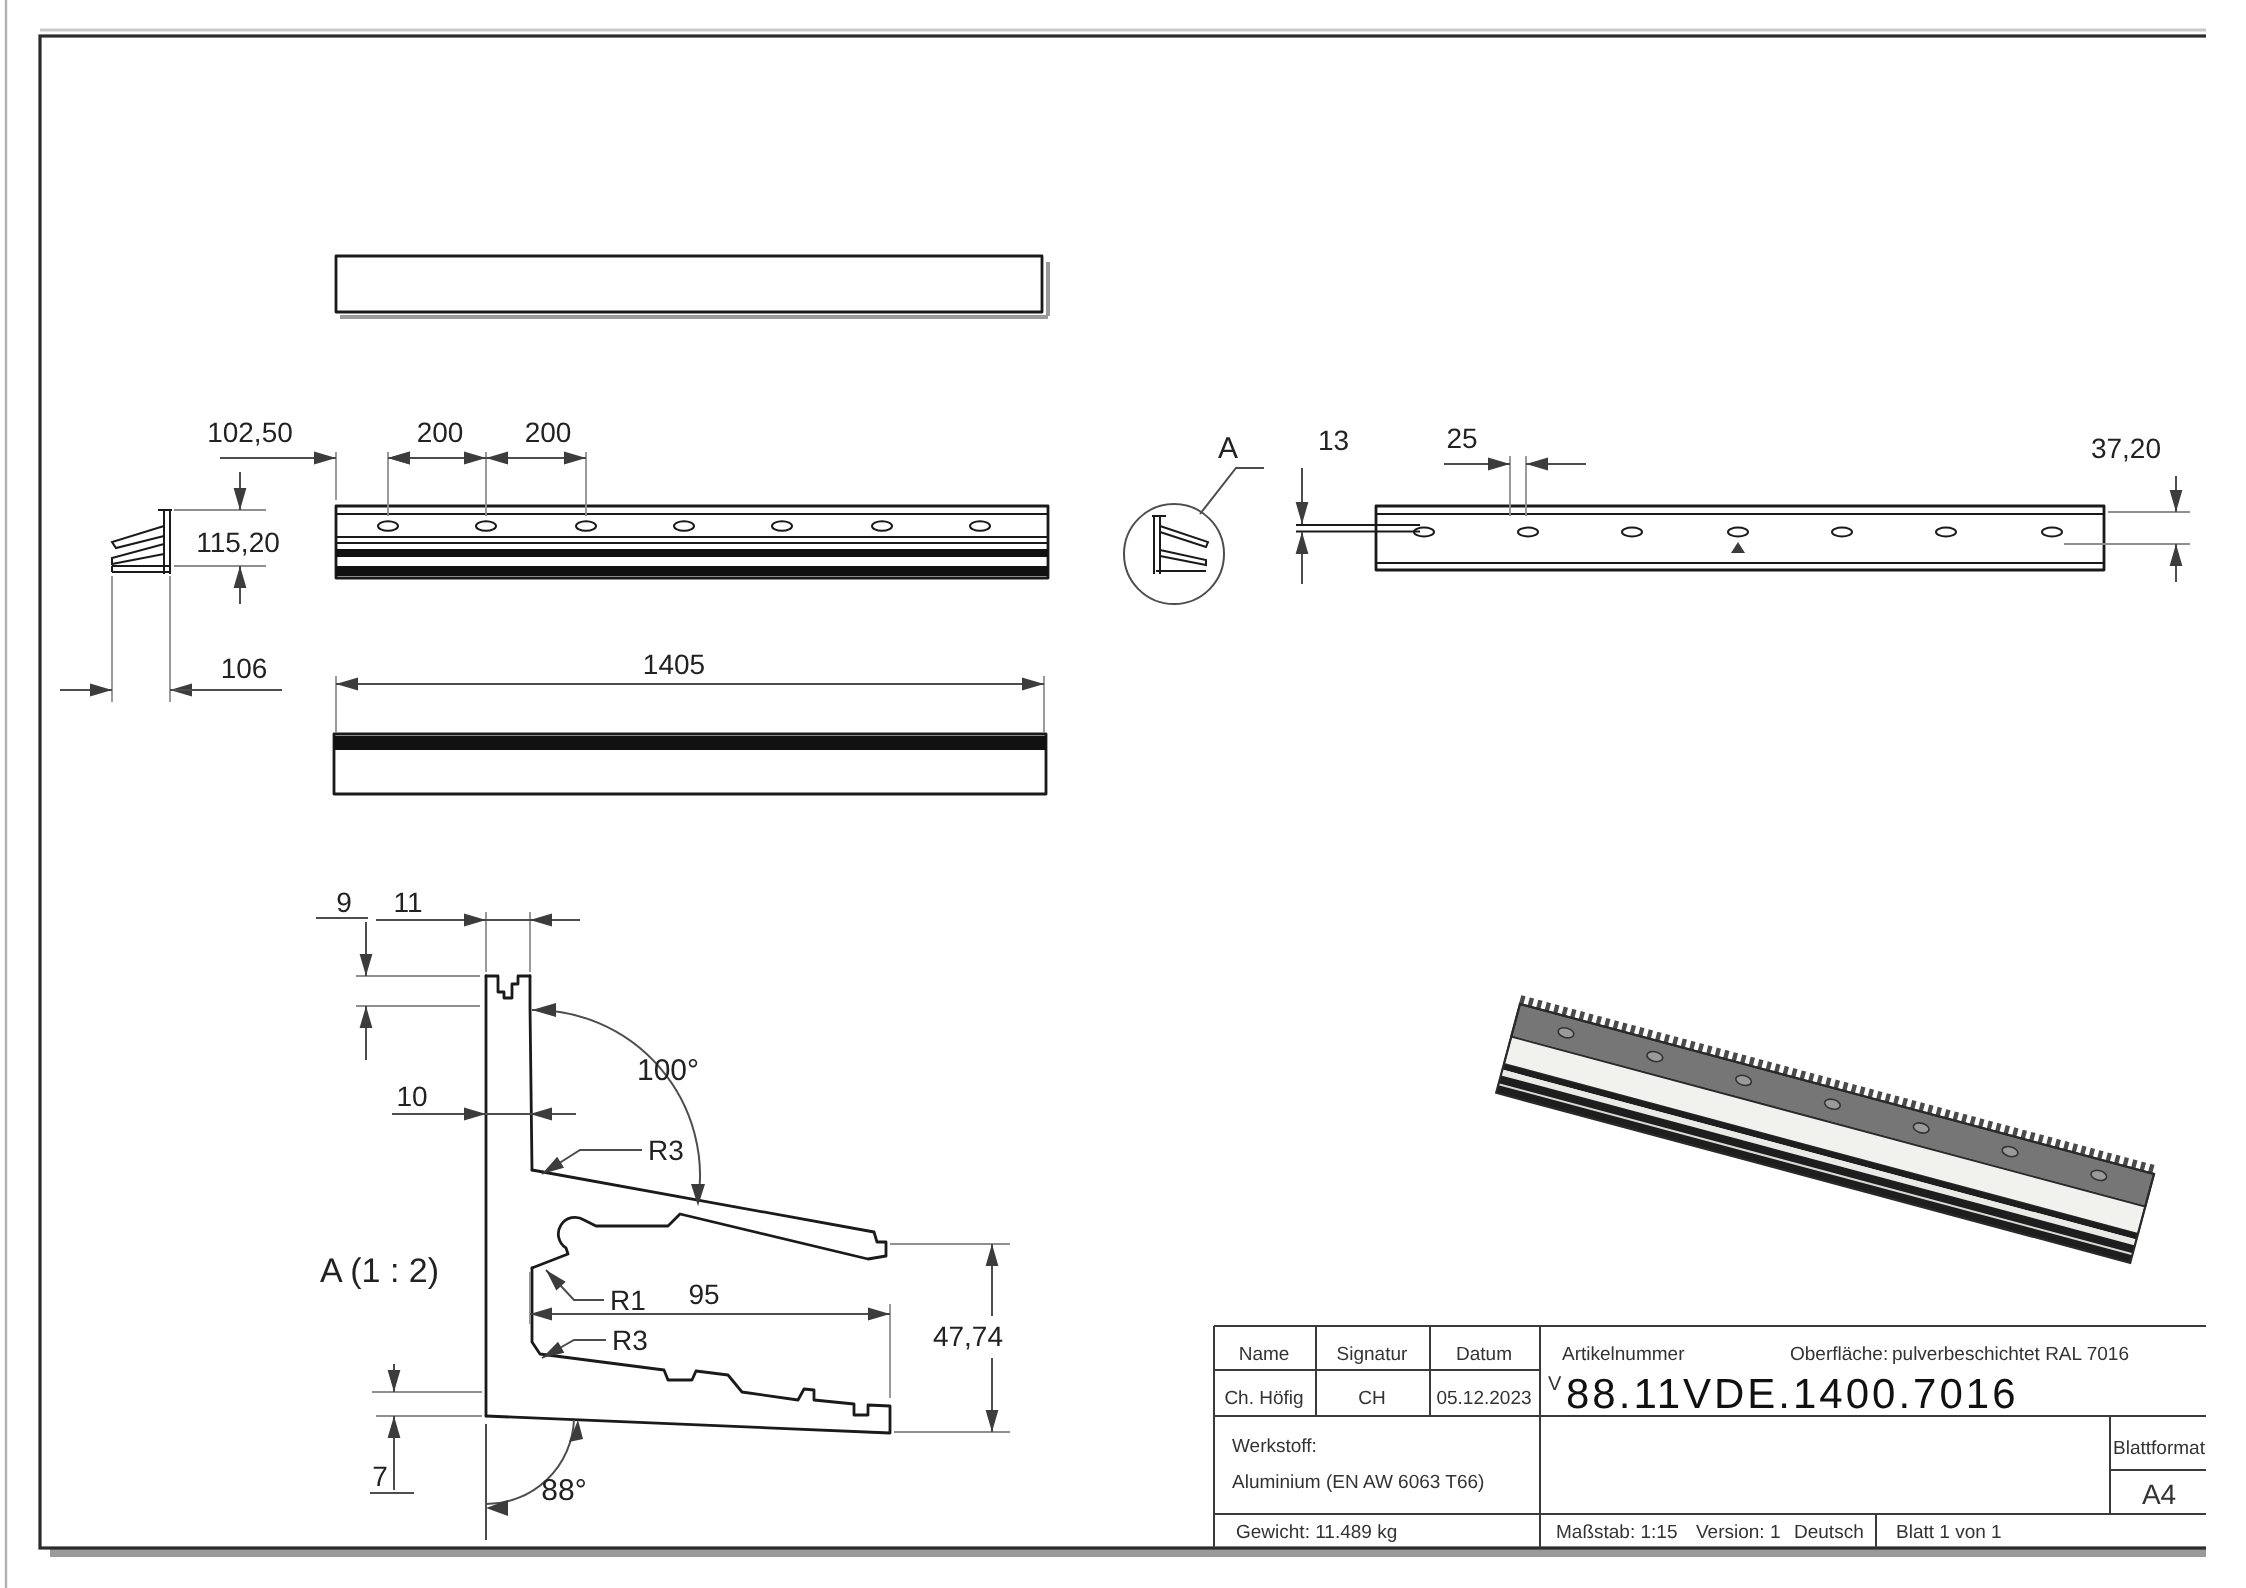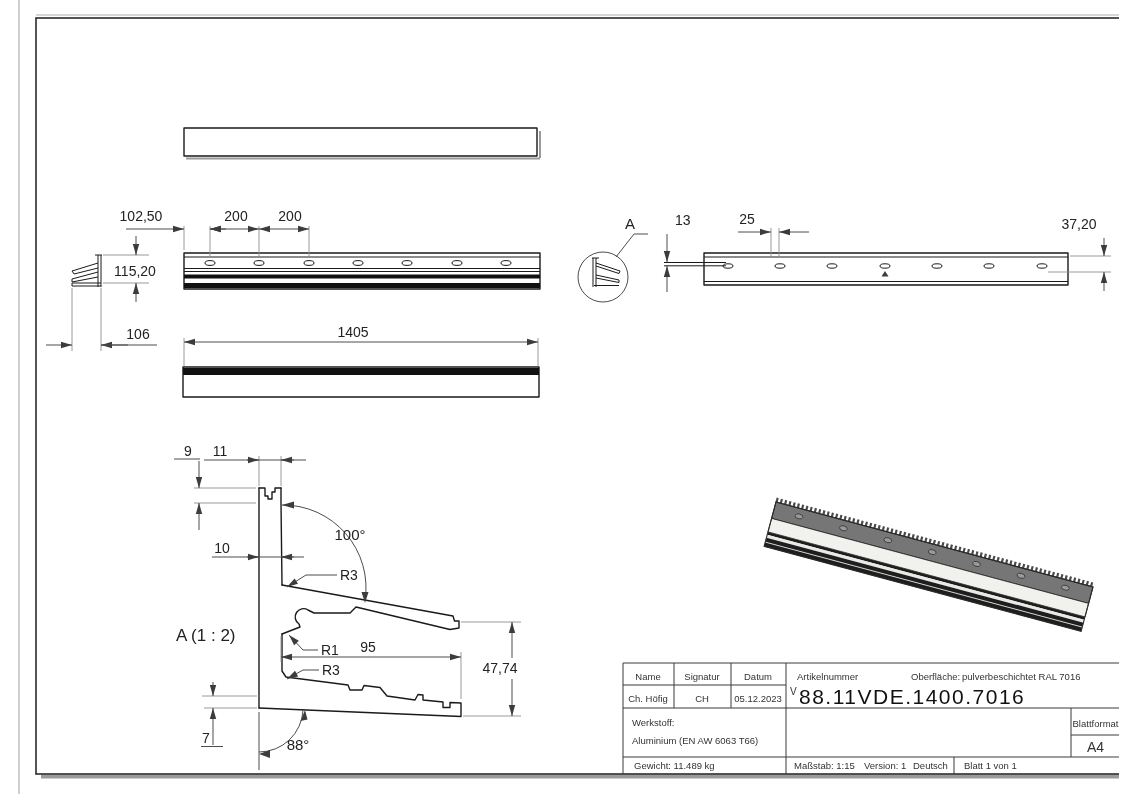--- a/index.html
+++ b/index.html
@@ -1,17 +1,17 @@
 <!DOCTYPE html>
 <html><head>
 <meta charset="utf-8">
 <style>
   html,body{margin:0;padding:0;background:#ffffff;}
   .stage{position:relative;width:1103px;height:794px;background:#7dd3fc;overflow:hidden;
-         font-family:"Liberation Sans", sans-serif;margin-left:16px;}
+         font-family:"Liberation Sans", sans-serif;}
   svg{position:absolute;left:0;top:0;}
   .obj{stroke:#1a1a1a;stroke-width:1.4;fill:none;stroke-linejoin:round;stroke-linecap:round;}
   .objthin{stroke:#1a1a1a;stroke-width:1;fill:none;}
   .fillblk{fill:#111;stroke:none;}
   .ext{stroke:#8f8f8f;stroke-width:0.9;fill:none;}
   .dim{stroke:#4d4d4d;stroke-width:1;fill:none;}
   .arr{fill:#3c3c3c;stroke:none;}
   .tdim{font-family:"Liberation Sans",sans-serif;font-size:14px;fill:#222;text-anchor:middle;}
   .tdimL{font-family:"Liberation Sans",sans-serif;font-size:14px;fill:#222;text-anchor:start;}
   .tb9{font-family:"Liberation Sans",sans-serif;font-size:9.5px;fill:#333;}

